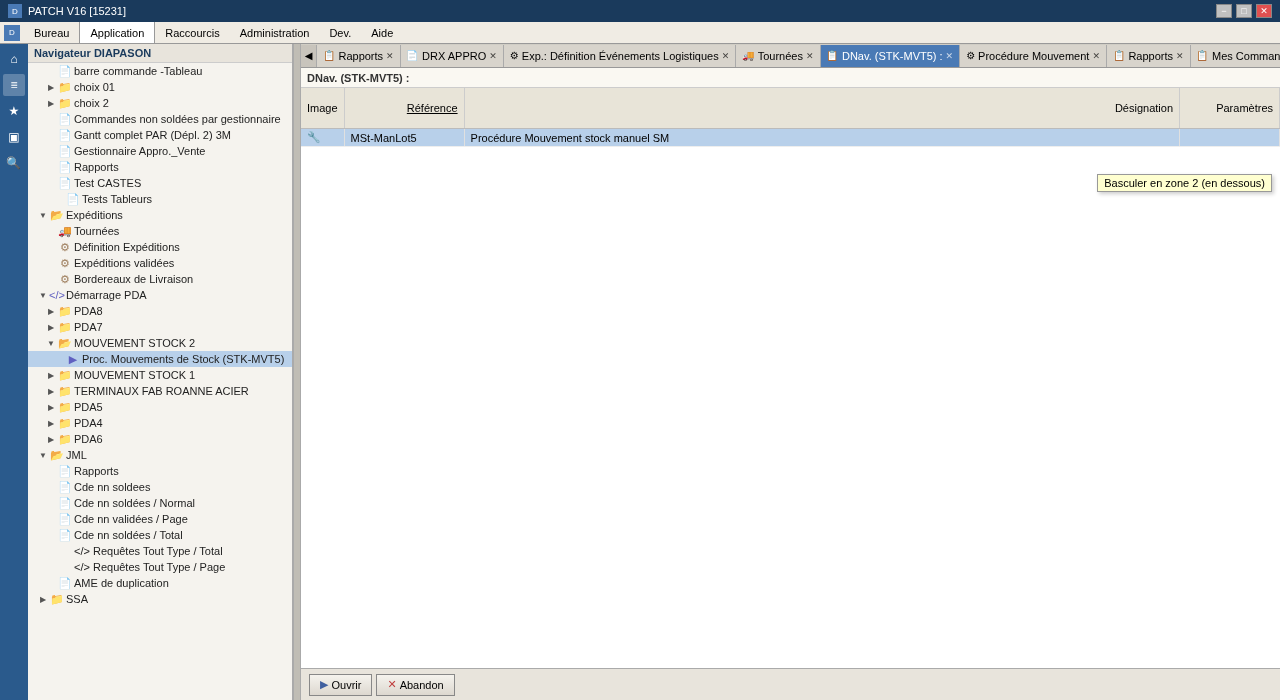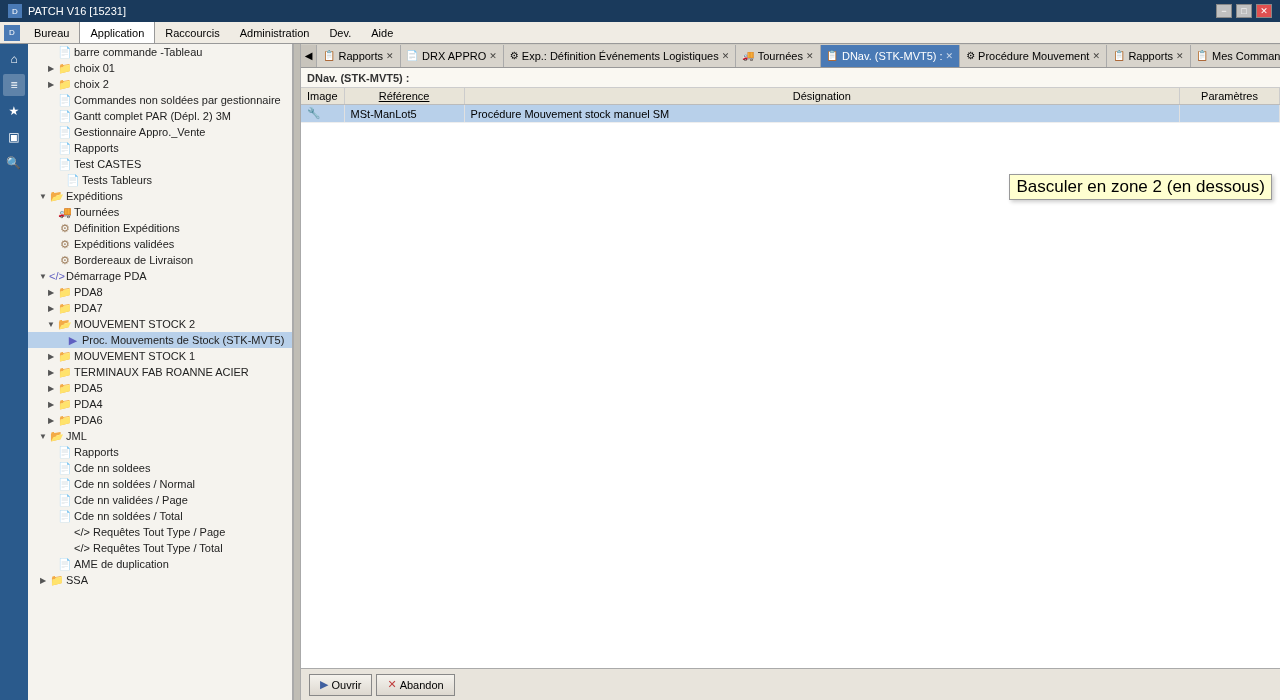--- a/index.html
+++ b/index.html
@@ -202,22 +202,22 @@
       overflow: auto;
     }
     .data-table {
       width: 100%;
       border-collapse: collapse;
     }
     .data-table thead tr {
       background: #e8e4d8;
     }
     .data-table th {
-      padding: 2px 6px;
-      text-align: center;
+      padding: 14px 6px;
+      text-align: right;
       font-size: 11px;
       font-weight: normal;
       border-right: 1px solid #ccc;
       border-bottom: 1px solid #bbb;
       white-space: nowrap;
     }
     .data-table td {
       padding: 2px 6px;
       font-size: 11px;
       border-right: 1px solid #e0e0e0;
@@ -230,21 +230,21 @@
     .col-image { width: 28px; }
     .col-ref { width: 120px; text-decoration: underline; }
     .col-params { width: 100px; text-align: right; }
 
     
     #tooltip {
       position: absolute;
       background: #ffffd0;
       border: 1px solid #999;
       padding: 2px 6px;
-      font-size: 17px;
+      font-size: 11px;
       top: 86px;
       right: 8px;
       z-index: 100;
       white-space: nowrap;
       box-shadow: 2px 2px 4px rgba(0,0,0,0.2);
     }
 
     
     #bottom-toolbar {
       background: #e8e4dc;
@@ -307,20 +307,21 @@
 
   <div id="sidebar-icons">
     <div class="sidebar-icon">⌂</div>
     <div class="sidebar-icon active" style="background:rgba(255,255,255,0.25);">≡</div>
     <div class="sidebar-icon">★</div>
     <div class="sidebar-icon">▣</div>
     <div class="sidebar-icon">🔍</div>
   </div>
 
   <div id="nav-panel">
+    <div id="nav-header">Navigateur DIAPASON</div>
     <div id="nav-tree">
 
       <div class="tree-row indent2">
         <span class="expand-btn"> </span>
         <span class="tree-icon file-icon">📄</span>
         <span class="tree-label">barre commande -Tableau</span>
       </div>
       <div class="tree-row indent2">
         <span class="expand-btn">▶</span>
         <span class="tree-icon folder-icon">📁</span>
@@ -465,26 +466,26 @@
         <span class="tree-label">Cde nn validées / Page</span>
       </div>
       <div class="tree-row indent2">
         <span class="expand-btn"> </span>
         <span class="tree-icon file-icon">📄</span>
         <span class="tree-label">Cde nn soldées / Total</span>
       </div>
       <div class="tree-row indent2">
         <span class="expand-btn"> </span>
         <span class="tree-icon code-icon"></span>
+        <span class="tree-label">&lt;/&gt; Requêtes Tout Type / Total</span>
+      </div>
+      <div class="tree-row indent2">
+        <span class="expand-btn"> </span>
+        <span class="tree-icon code-icon"></span>
         <span class="tree-label">&lt;/&gt; Requêtes Tout Type / Page</span>
-      </div>
-      <div class="tree-row indent2">
-        <span class="expand-btn"> </span>
-        <span class="tree-icon code-icon"></span>
-        <span class="tree-label">&lt;/&gt; Requêtes Tout Type / Total</span>
       </div>
       <div class="tree-row indent2">
         <span class="expand-btn"> </span>
         <span class="tree-icon file-icon">📄</span>
         <span class="tree-label">AME de duplication</span>
       </div>
 
       <div class="tree-row indent1">
         <span class="expand-btn">▶</span>
         <span class="tree-icon folder-icon">📁</span>

